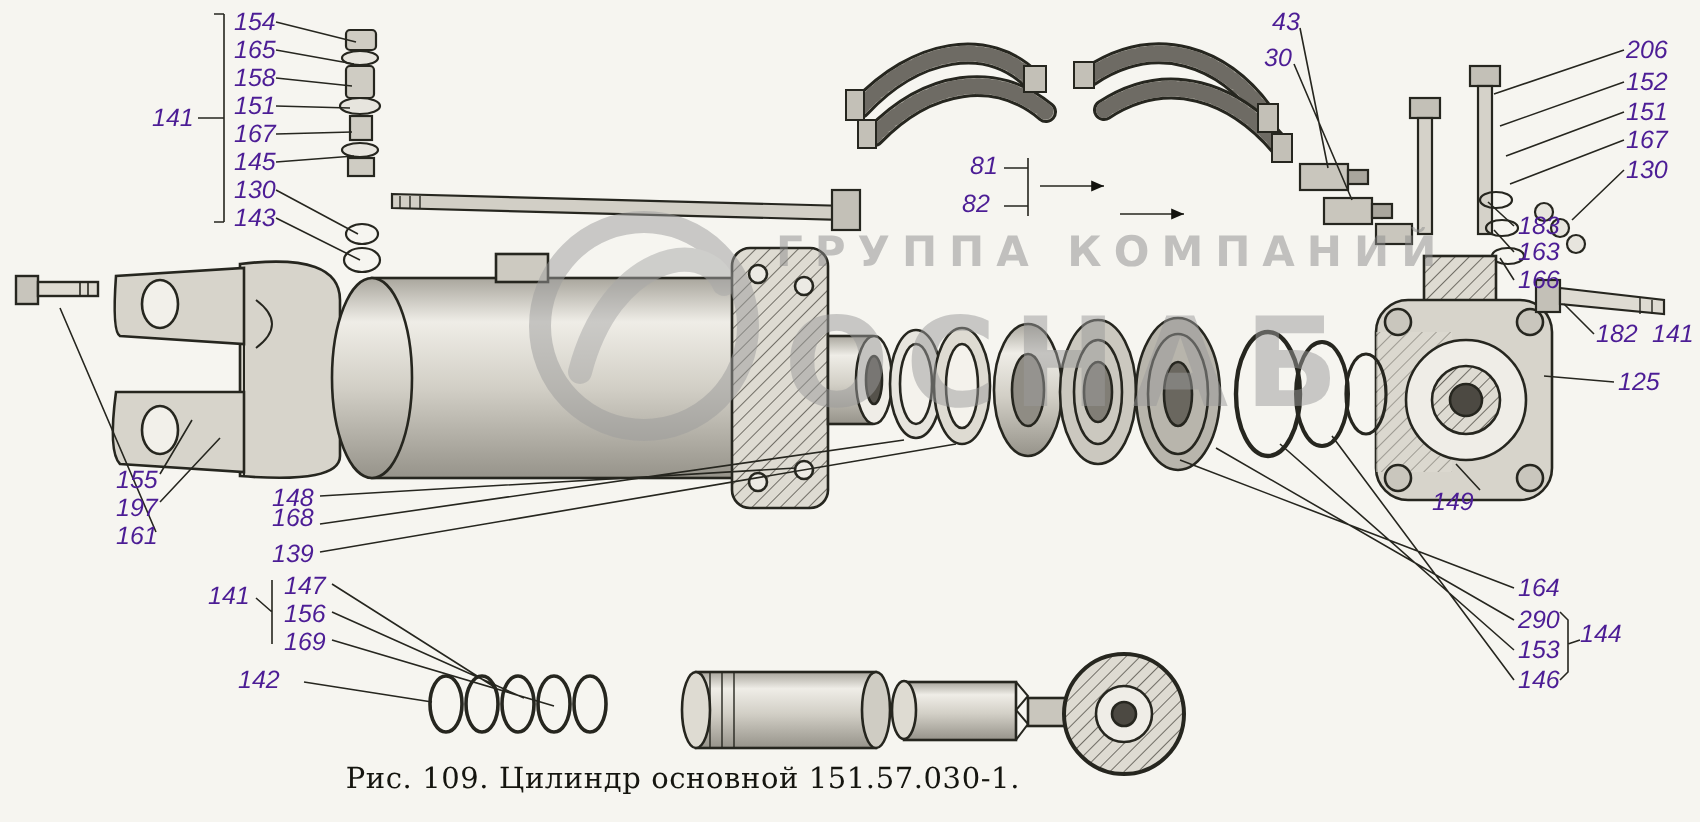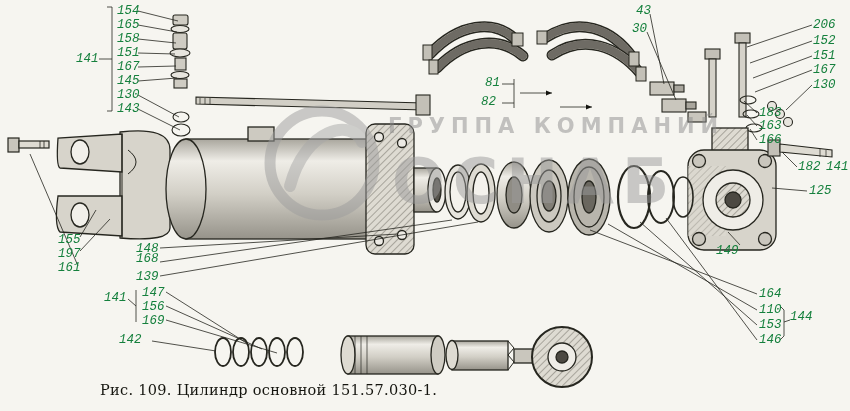--- a/index.html
+++ b/index.html
@@ -3,25 +3,25 @@
 <meta charset="utf-8">
 <style>
   * { margin:0; padding:0; box-sizing:border-box; }
   body { background:#ddd; font-family:"DejaVu Serif", serif; }
   .stage {
     position:relative; width:850px; height:411px;
     background:#f6f5f0; overflow:hidden;
   }
   .stage svg { position:absolute; left:0; top:0; }
   .callout {
-    position:absolute; font-family:Liberation Mono, monospace; font-style:italic;
-    font-size:12.5px; line-height:1; color:#15803d; white-space:nowrap;
+    position:absolute; font-family:Liberation Sans, sans-serif; font-style:italic;
+    font-size:12.5px; line-height:1; color:#4c1d95; white-space:nowrap;
   }
   .caption {
-    position:absolute; left:100px; top:382px; width:410px; text-align:left;
+    position:absolute; left:100px; top:382px; width:410px; text-align:right;
     font-family:"DejaVu Serif", serif; font-size:14.5px; color:#15150f;
     letter-spacing:.3px;
   }
 </style>
 </head>
 <body>
 
 <div class="stage">
 
   <svg width="850" height="411" viewBox="0 0 850 411">
@@ -257,20 +257,20 @@
   <div class="callout" style="left:759px;top:120px">163</div>
   <div class="callout" style="left:759px;top:134px">166</div>
 
   <div class="callout" style="left:798px;top:161px">182</div>
   <div class="callout" style="left:826px;top:161px">141</div>
 
   <div class="callout" style="left:809px;top:185px">125</div>
   <div class="callout" style="left:716px;top:245px">149</div>
 
   <div class="callout" style="left:759px;top:288px">164</div>
-  <div class="callout" style="left:759px;top:304px">110</div>
+  <div class="callout" style="left:759px;top:304px">290</div>
   <div class="callout" style="left:759px;top:319px">153</div>
   <div class="callout" style="left:759px;top:334px">146</div>
   <div class="callout" style="left:790px;top:311px">144</div>
 
   <div class="caption">Рис. 109. Цилиндр основной 151.57.030-1.</div>
 
 </div>
 
 </body></html>

